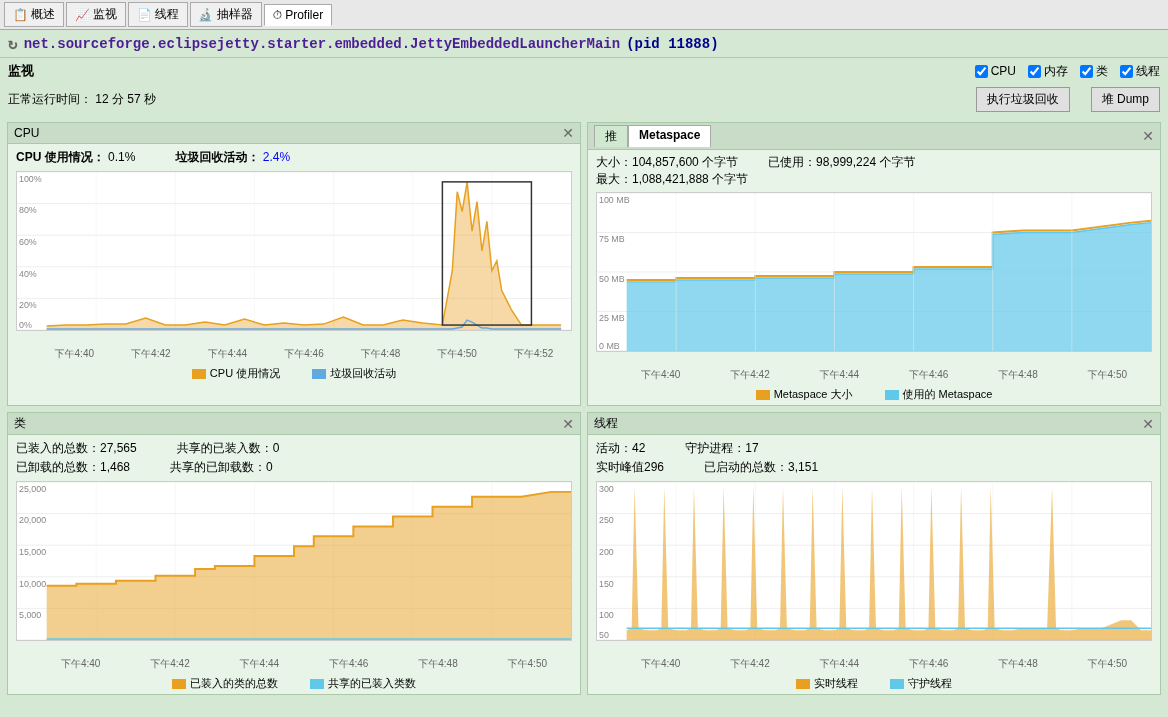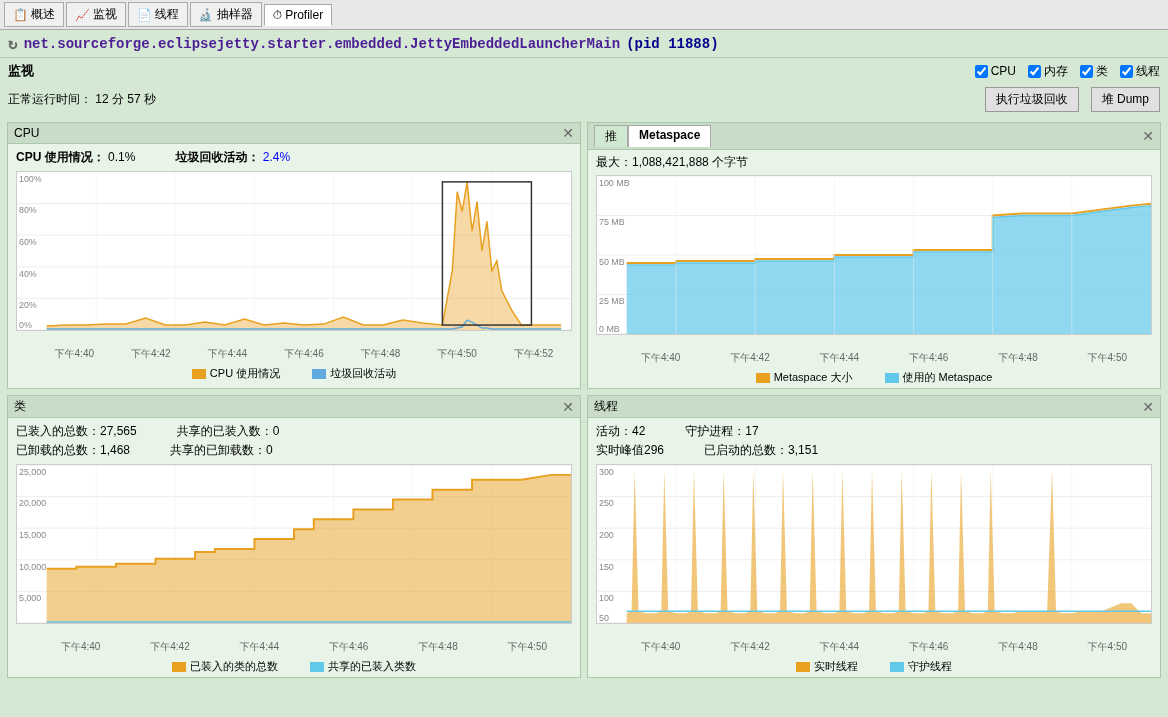--- a/index.html
+++ b/index.html
@@ -10,21 +10,21 @@
     .tab.active { background: #fff; border-bottom: 1px solid #fff; }
 
     .main-header { background: #d4e8d4; padding: 4px 8px; border-bottom: 1px solid #b0c8b0; }
     .app-title { font-size: 14px; font-weight: bold; color: #00008b; font-family: monospace; display: flex; align-items: center; gap: 6px; }
 
     .monitor-bar { display: flex; align-items: center; justify-content: space-between; padding: 4px 8px; background: #d4e8d4; }
     .checkboxes { display: flex; gap: 12px; align-items: center; }
     .checkbox-item { display: flex; align-items: center; gap: 3px; }
 
     .uptime-bar { padding: 3px 8px; background: #d4e8d4; display: flex; align-items: center; justify-content: space-between; }
-    .action-buttons { display: flex; gap: 12px; margin-left: 24px; }
+    .action-buttons { display: flex; gap: 21px; margin-left: 24px; }
     .action-btn { padding: 3px 10px; background: #e0e0e0; border: 1px solid #999; cursor: pointer; font-size: 12px; }
 
     .charts-container { display: grid; grid-template-columns: 1fr 1fr; gap: 0; padding: 4px; }
 
     .chart-panel { background: #e8f4e8; border: 1px solid #aac8aa; margin: 3px; position: relative; }
     .chart-panel-header { display: flex; justify-content: space-between; align-items: center; padding: 2px 6px; background: #c8dcc8; border-bottom: 1px solid #aac8aa; }
     .close-btn { cursor: pointer; font-size: 14px; color: #666; }
 
     .chart-stats { padding: 4px 8px; font-size: 12px; line-height: 1.6; }
     .chart-stats .stat-row { display: flex; gap: 40px; }
@@ -176,20 +176,24 @@
 
   <div class="chart-panel">
     <div class="chart-panel-header" style="justify-content:space-between;">
       <div class="tabs-row" style="border:none;">
         <div class="inner-tab">推</div>
         <div class="inner-tab active">Metaspace</div>
       </div>
       <span class="close-btn">✕</span>
     </div>
     <div style="padding:4px 8px;font-size:12px;">
+      <div style="display:flex;gap:30px;">
+        <span><span>大小：</span><span>104,857,600 个字节</span></span>
+        <span><span>已使用：</span><span>98,999,224 个字节</span></span>
+      </div>
       <div>
         <span><span>最大：</span><span>1,088,421,888 个字节</span></span>
       </div>
     </div>
     <div class="chart-area">
       <svg viewBox="0 0 560 160" preserveAspectRatio="none" xmlns="http://www.w3.org/2000/svg">
 
         <line x1="0" y1="0" x2="560" y2="0" stroke="#ddd" stroke-width="0.5"></line>
         <line x1="0" y1="40" x2="560" y2="40" stroke="#ddd" stroke-width="0.5"></line>
         <line x1="0" y1="80" x2="560" y2="80" stroke="#ddd" stroke-width="0.5"></line>

